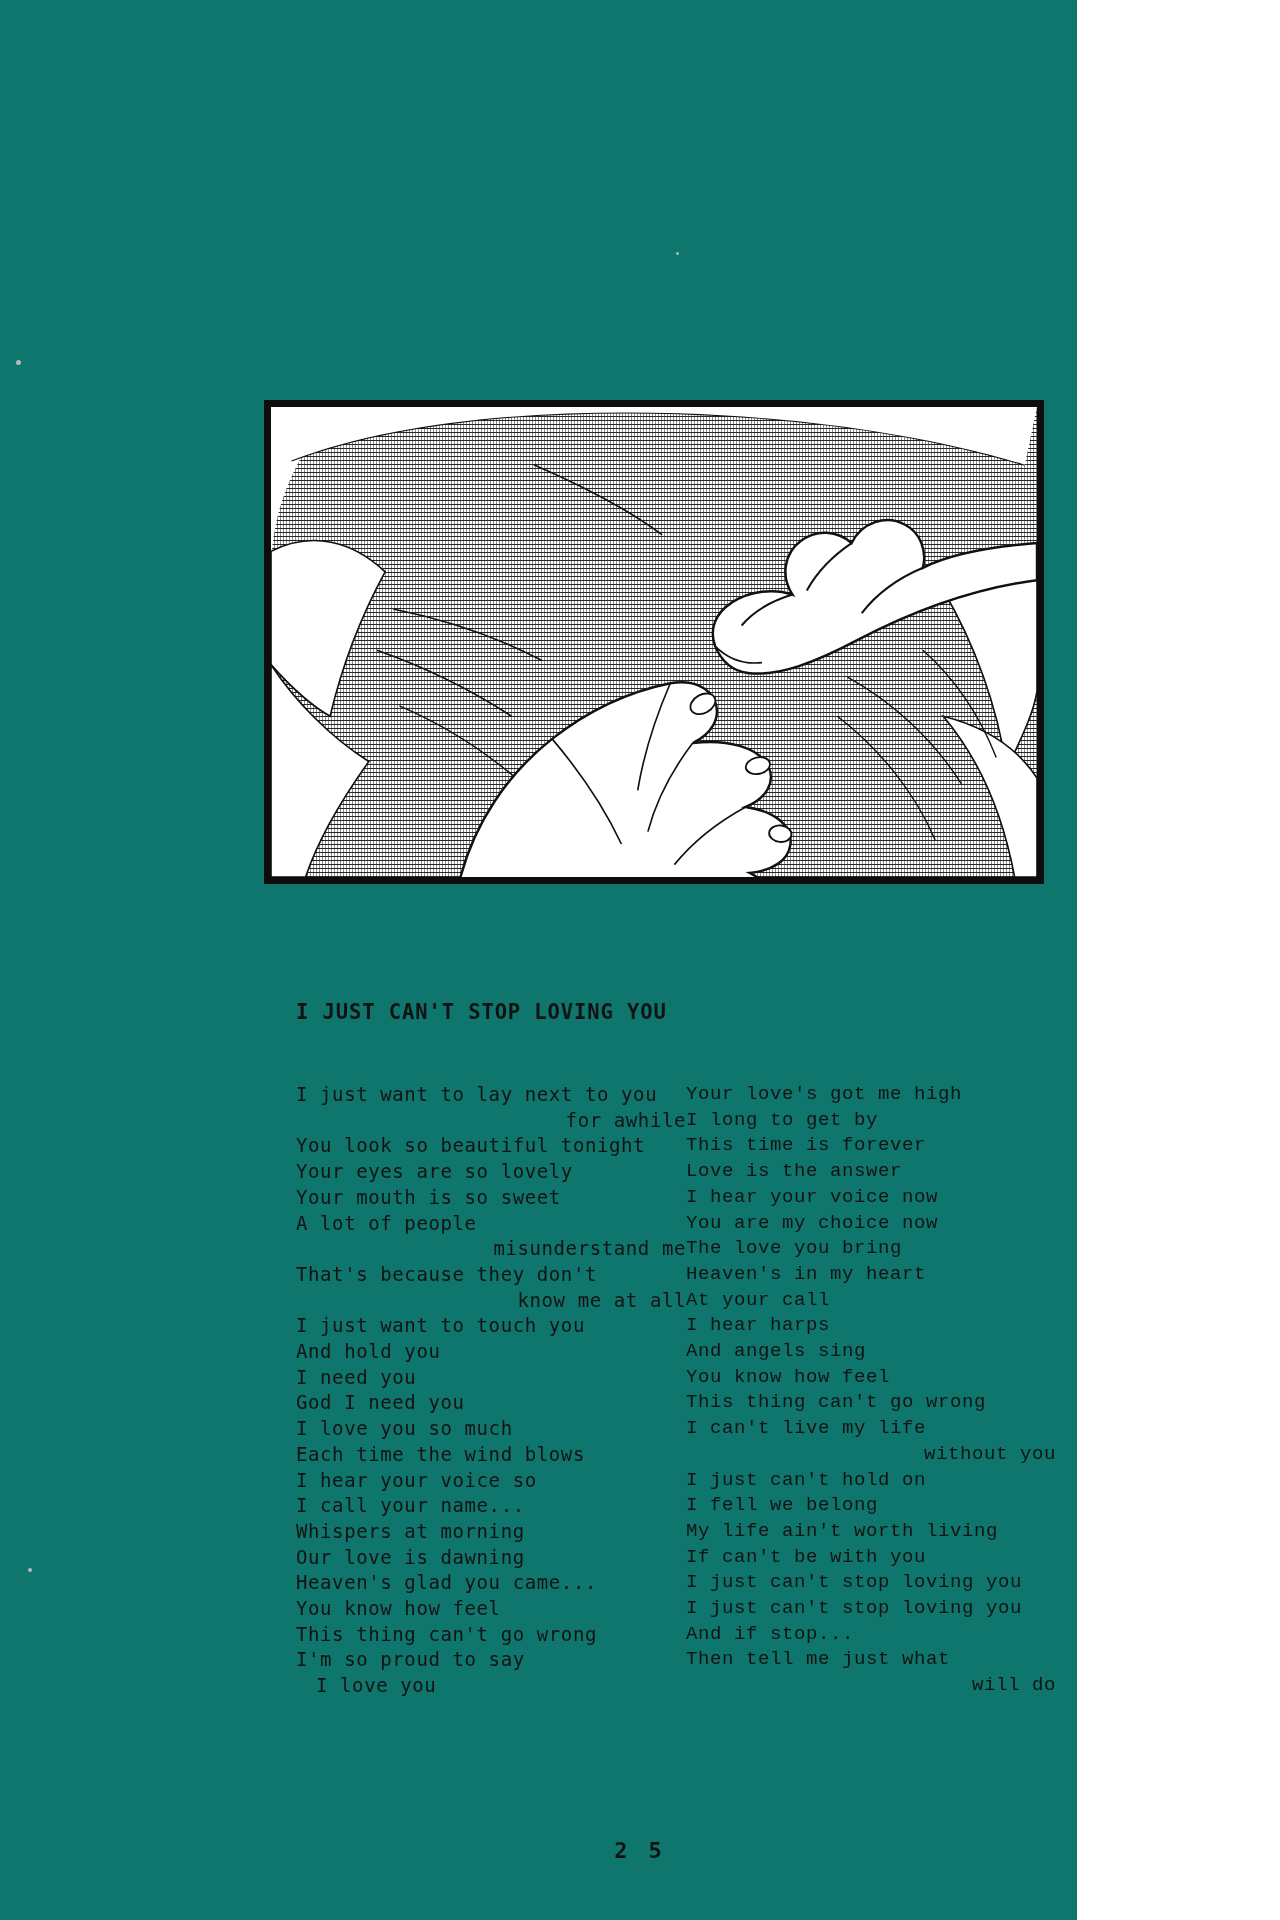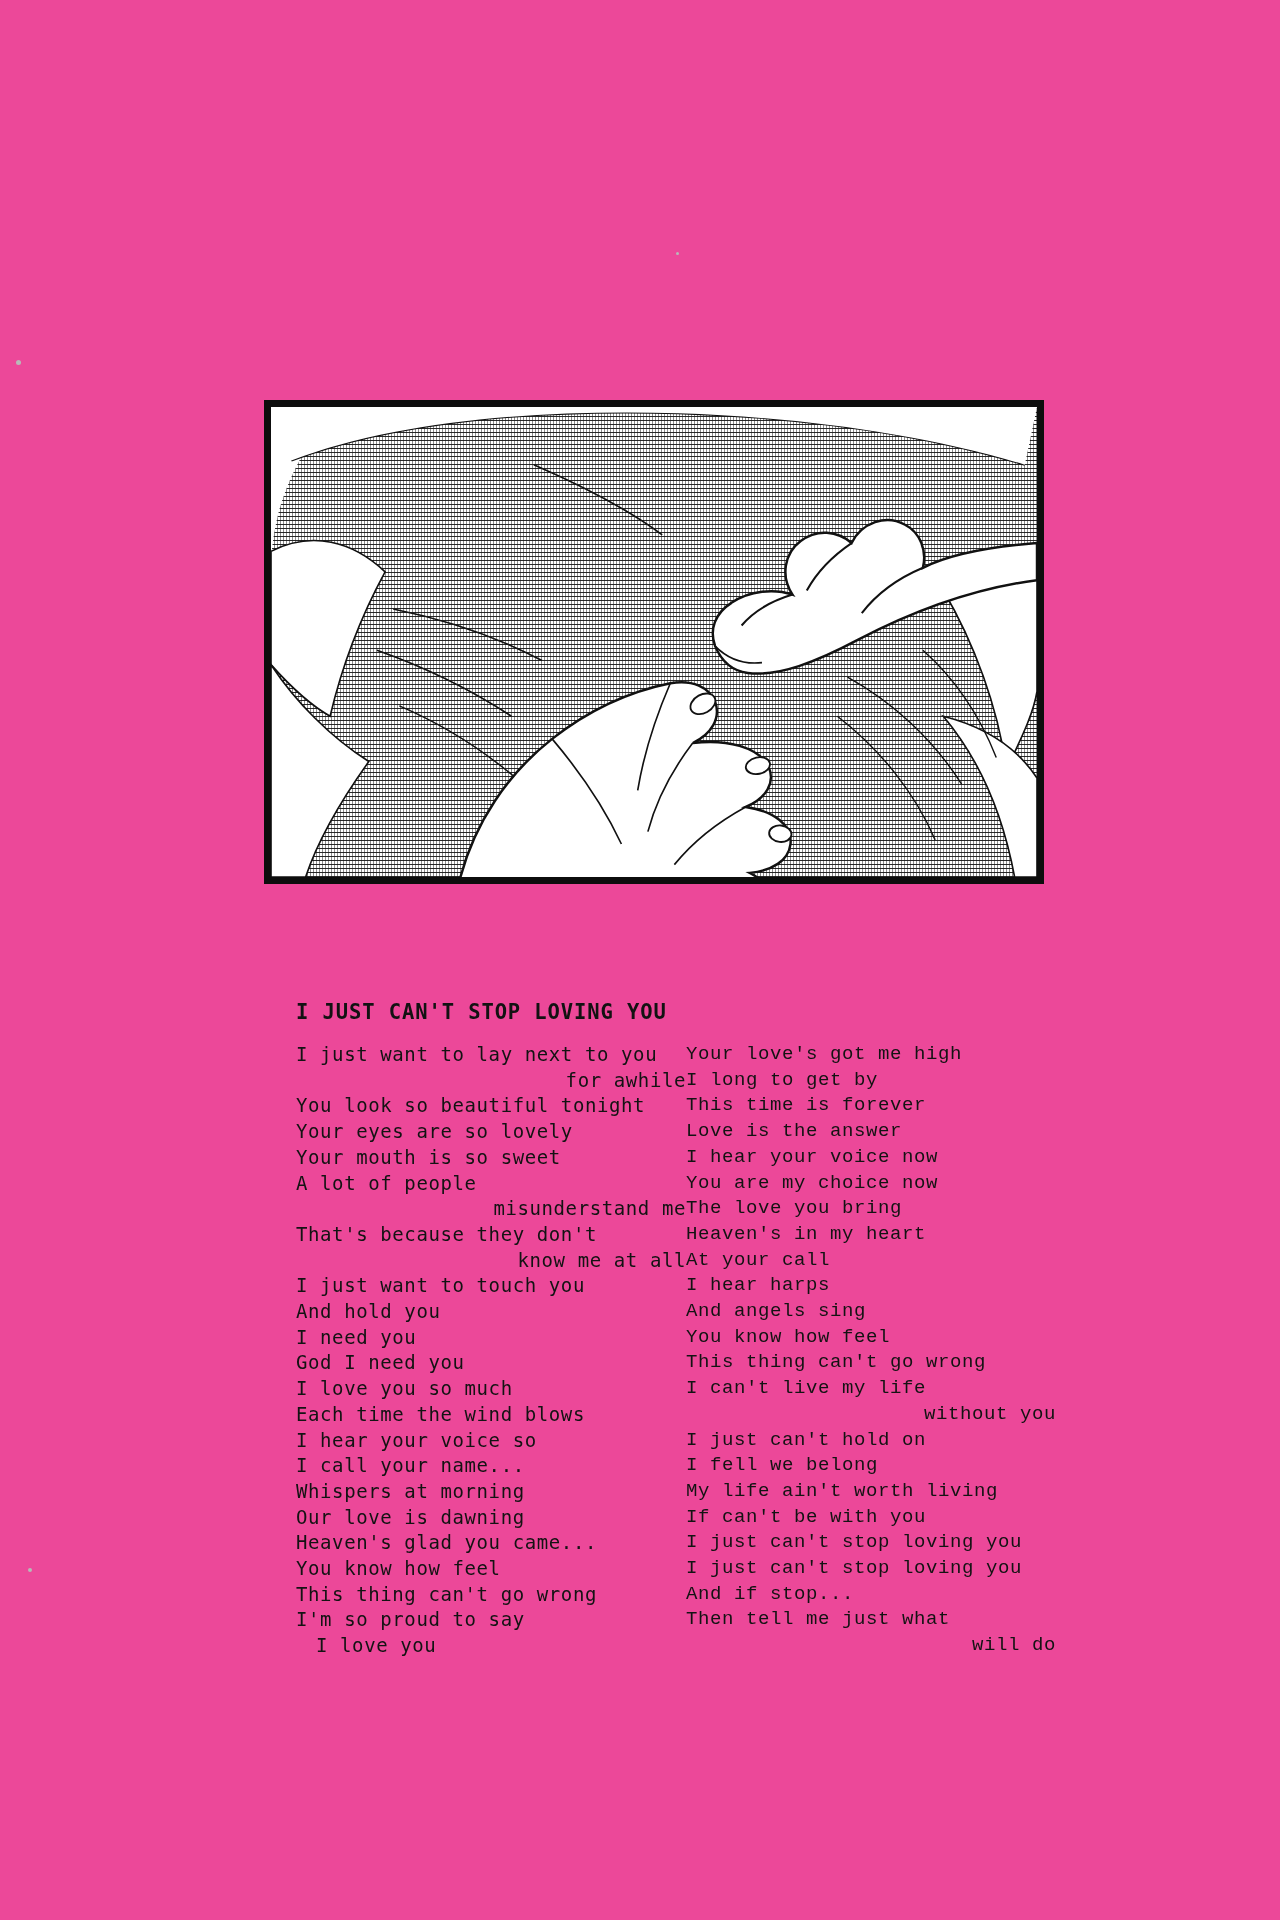--- a/index.html
+++ b/index.html
@@ -13,23 +13,24 @@
     position: relative;
     font-family: "DejaVu Sans Mono", "Liberation Mono", monospace;
     color: #111111;
     overflow: hidden;
   }
 
   .page {
     position: absolute;
     left: 0;
     top: 0;
-    width: 1280px;
+    width: 1052px;
     height: 1920px;
-    background: #ec4899;
+    background: #0f766e;
+    padding-left: 25px;
   }
 
   
   .illustration {
     position: absolute;
     left: 264px;
     top: 400px;
     width: 766px;
     height: 470px;
     border: 7px solid #0d0d0d;
@@ -88,20 +89,21 @@
     display: flex;
     gap: 0px;
   }
   .lyr-col {
     width: 390px;
     font-size: 19px;
     line-height: 25.7px;
     letter-spacing: 0.6px;
     color: #131313;
     white-space: pre-wrap;
+    margin-top: 40px;
   }
   .lyr-col.right {
     width: 370px;
     font-family: Liberation Mono, monospace;
   }
   .lyr-line {
     white-space: pre;
   }
   .lyr-line.indent {
     padding-left: 28px;
@@ -192,14 +194,15 @@
     </div>
   </div>
 
   <div class="song-title">I JUST CAN'T STOP LOVING YOU</div>
 
   <div class="lyrics">
     <div class="lyr-col left"><div class="lyr-line">I just want to lay next to you</div><div class="lyr-line indent">for awhile</div><div class="lyr-line">You look so beautiful tonight</div><div class="lyr-line">Your eyes are so lovely</div><div class="lyr-line">Your mouth is so sweet</div><div class="lyr-line">A lot of people</div><div class="lyr-line indent">misunderstand me</div><div class="lyr-line">That's because they don't</div><div class="lyr-line indent">know me at all</div><div class="lyr-line">I just want to touch you</div><div class="lyr-line">And hold you</div><div class="lyr-line">I need you</div><div class="lyr-line">God I need you</div><div class="lyr-line">I love you so much</div><div class="lyr-line">Each time the wind blows</div><div class="lyr-line">I hear your voice so</div><div class="lyr-line">I call your name...</div><div class="lyr-line">Whispers at morning</div><div class="lyr-line">Our love is dawning</div><div class="lyr-line">Heaven's glad you came...</div><div class="lyr-line">You know how feel</div><div class="lyr-line">This thing can't go wrong</div><div class="lyr-line">I'm so proud to say</div><div class="lyr-line indent2">I love you</div></div>
     <div class="lyr-col right"><div class="lyr-line">Your love's got me high</div><div class="lyr-line">I long to get by</div><div class="lyr-line">This time is forever</div><div class="lyr-line">Love is the answer</div><div class="lyr-line">I hear your voice now</div><div class="lyr-line">You are my choice now</div><div class="lyr-line">The love you bring</div><div class="lyr-line">Heaven's in my heart</div><div class="lyr-line">At your call</div><div class="lyr-line">I hear harps</div><div class="lyr-line">And angels sing</div><div class="lyr-line">You know how feel</div><div class="lyr-line">This thing can't go wrong</div><div class="lyr-line">I can't live my life</div><div class="lyr-line indent">without you</div><div class="lyr-line">I just can't hold on</div><div class="lyr-line">I fell we belong</div><div class="lyr-line">My life ain't worth living</div><div class="lyr-line">If can't be with you</div><div class="lyr-line">I just can't stop loving you</div><div class="lyr-line">I just can't stop loving you</div><div class="lyr-line">And if stop...</div><div class="lyr-line">Then tell me just what</div><div class="lyr-line indent">will do</div></div>
   </div>
 
+  <div class="page-number">2 5</div>
 
 </div>
 
 </body></html>

